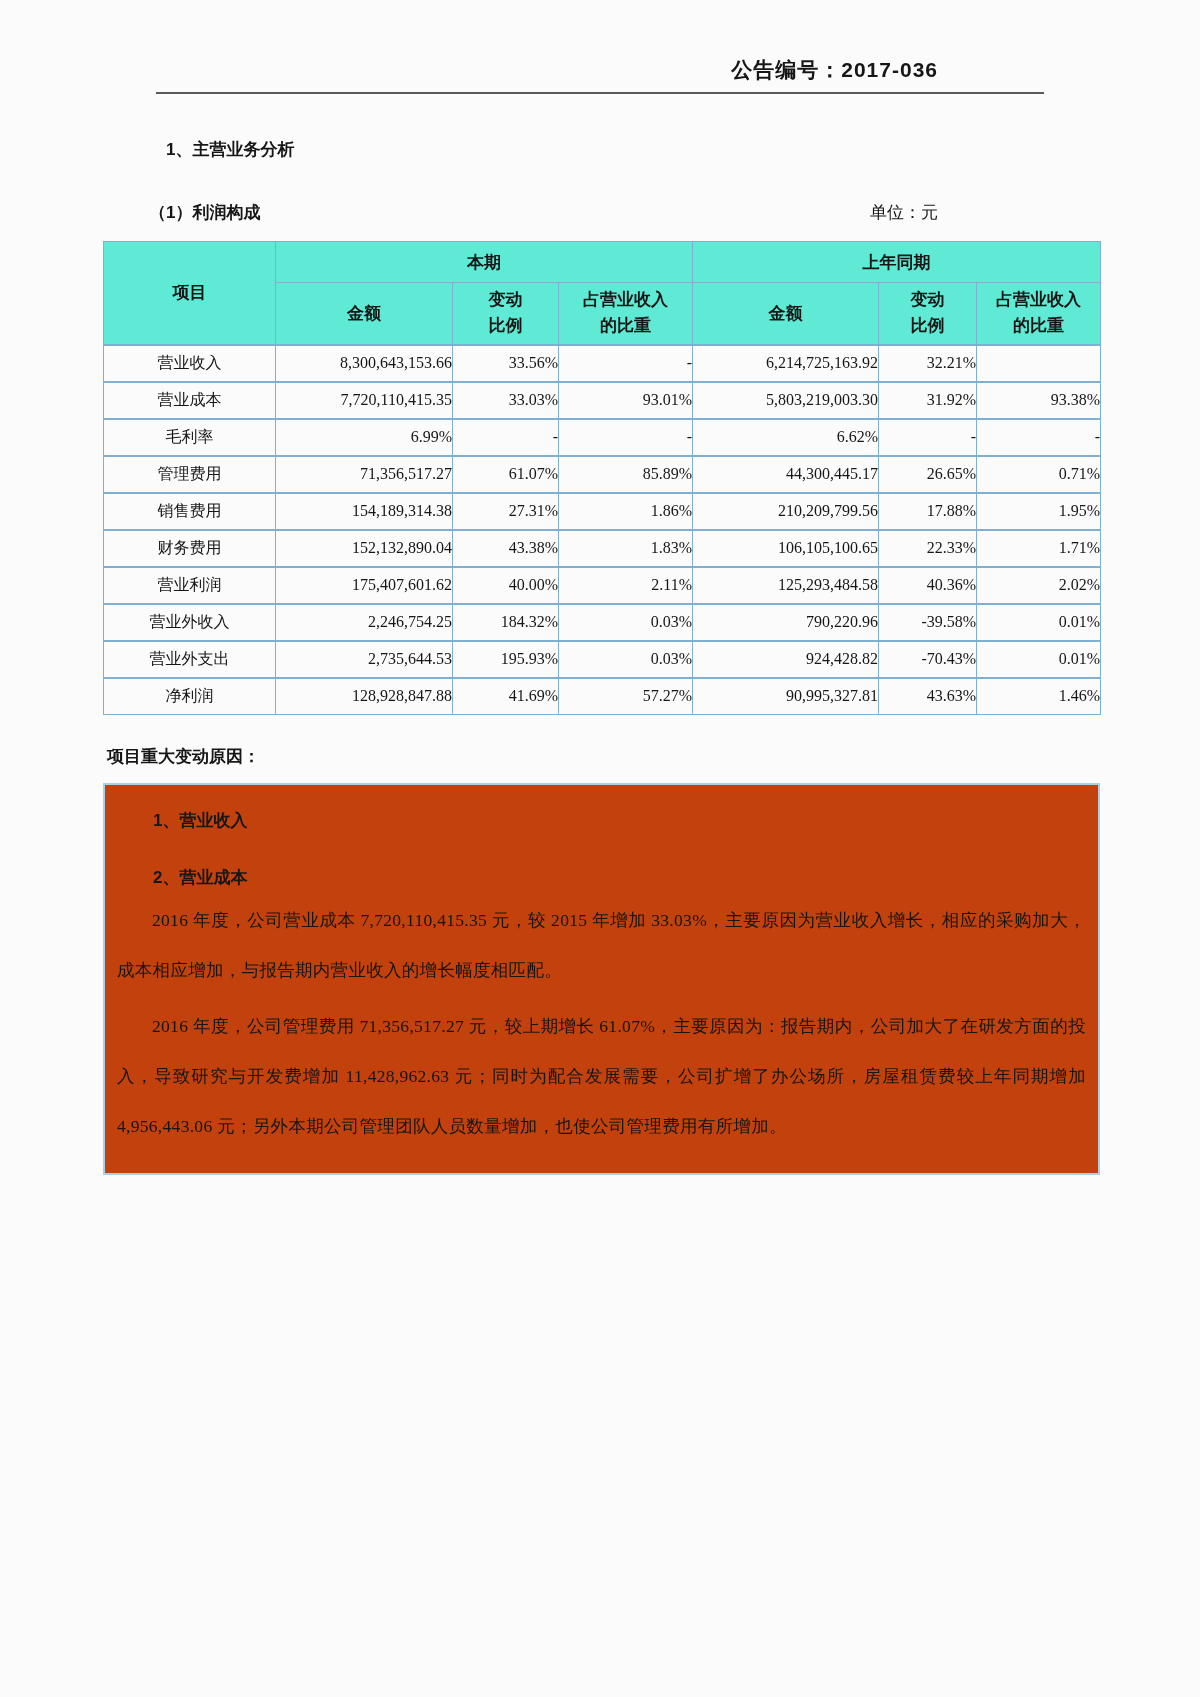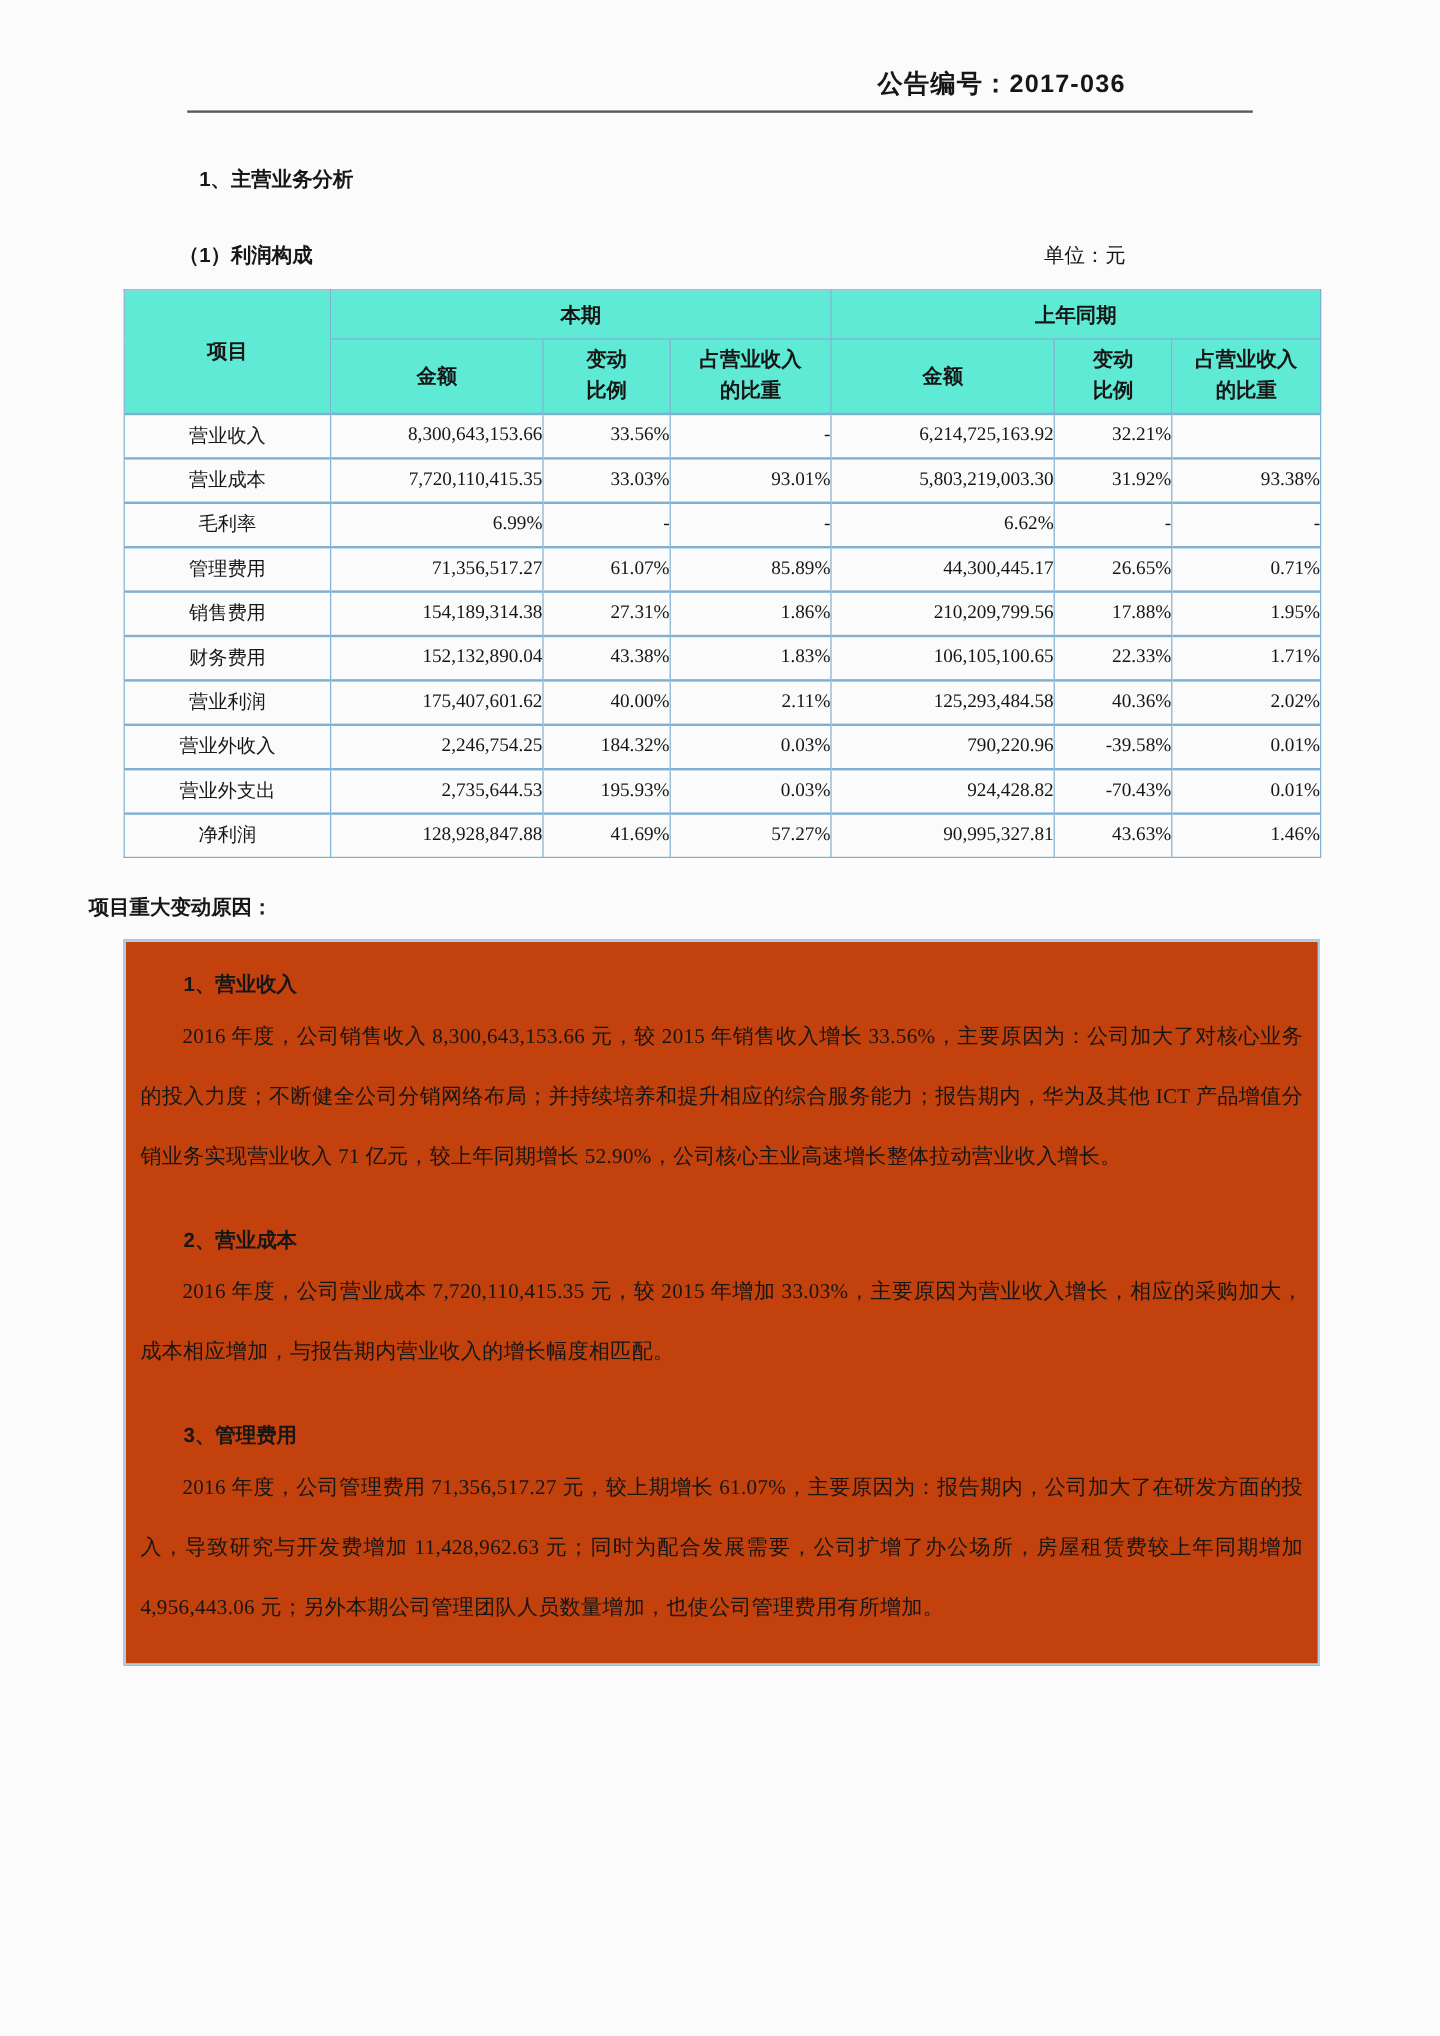--- a/index.html
+++ b/index.html
@@ -79,21 +79,21 @@
   td.item {
     text-align:center;
     padding-left:12px;
     font-size:17px;
   }
   td.num {
     text-align:right;
     padding-right:13px;
   }
   .reasons-title {
-    margin:30px 0 0 74px;
+    margin:30px 0 0 107px;
     font-family:"Liberation Sans","DejaVu Sans",sans-serif;
     font-weight:bold;
     font-size:17px;
   }
   .box {
     margin:15px 100px 0 103px;
     border:2px solid #aecfdf;
     background:#c2410c;
     padding:10px 12px 22px 12px;
   }
@@ -250,20 +250,18 @@
     <td class="num">43.63%</td>
     <td class="num">1.46%</td>
   </tr>
     </tbody>
 </table>
 
 <div class="reasons-title">项目重大变动原因：</div>
 
 <div class="box">
   <div class="bh first">1、营业收入</div>
-  <p class="bp">2016 年度，公司销售收入 8,300,643,153.66 元，较 2015 年销售收入增长 33.56%，主要原因为：公司加大了对核心业务的投入力度；不断健全公司分销网络布局；并持续培养和提升相应的综合服务能力；报告期内，华为及其他 ICT 产品增值分销业务实现营业收入 71 亿元，较上年同期增长 52.90%，公司核心主业高速增长整体拉动营业收入增长。</p>
 
   <div class="bh">2、营业成本</div>
   <p class="bp">2016 年度，公司营业成本 7,720,110,415.35 元，较 2015 年增加 33.03%，主要原因为营业收入增长，相应的采购加大，成本相应增加，与报告期内营业收入的增长幅度相匹配。</p>
 
-  <div class="bh">3、管理费用</div>
   <p class="bp">2016 年度，公司管理费用 71,356,517.27 元，较上期增长 61.07%，主要原因为：报告期内，公司加大了在研发方面的投入，导致研究与开发费增加 11,428,962.63 元；同时为配合发展需要，公司扩增了办公场所，房屋租赁费较上年同期增加 4,956,443.06 元；另外本期公司管理团队人员数量增加，也使公司管理费用有所增加。</p>
 </div>
 
 </body></html>

